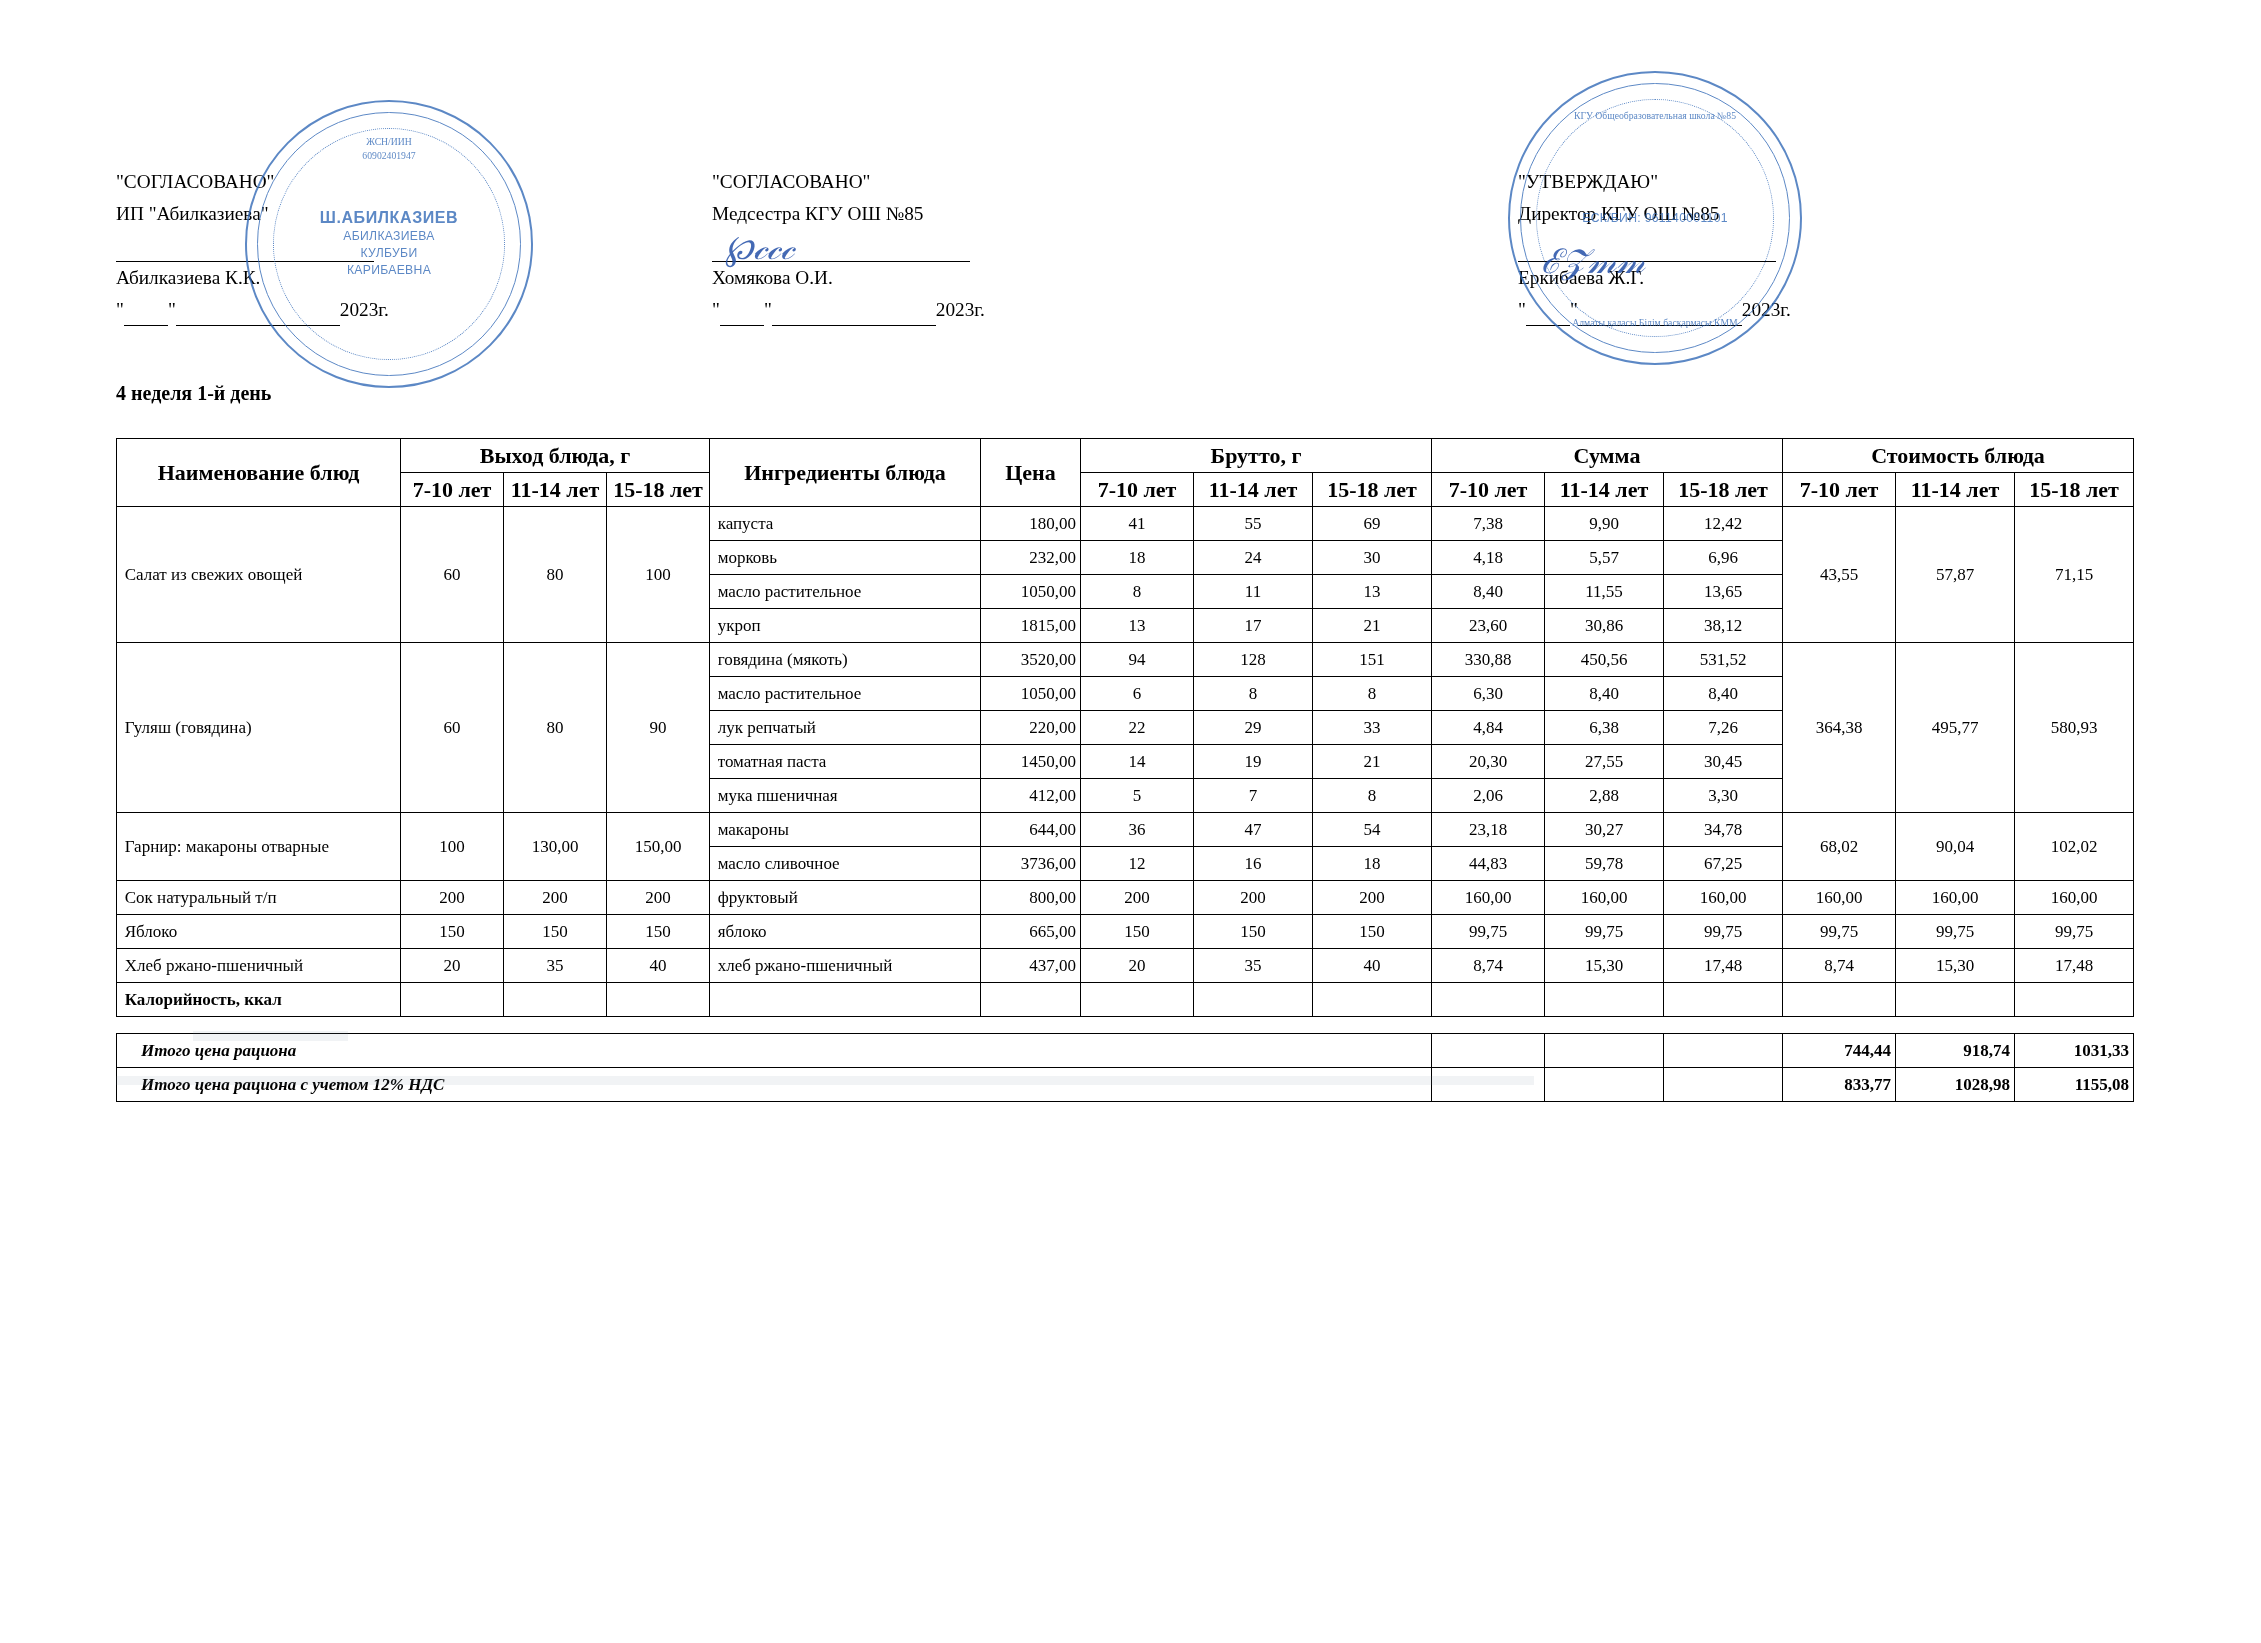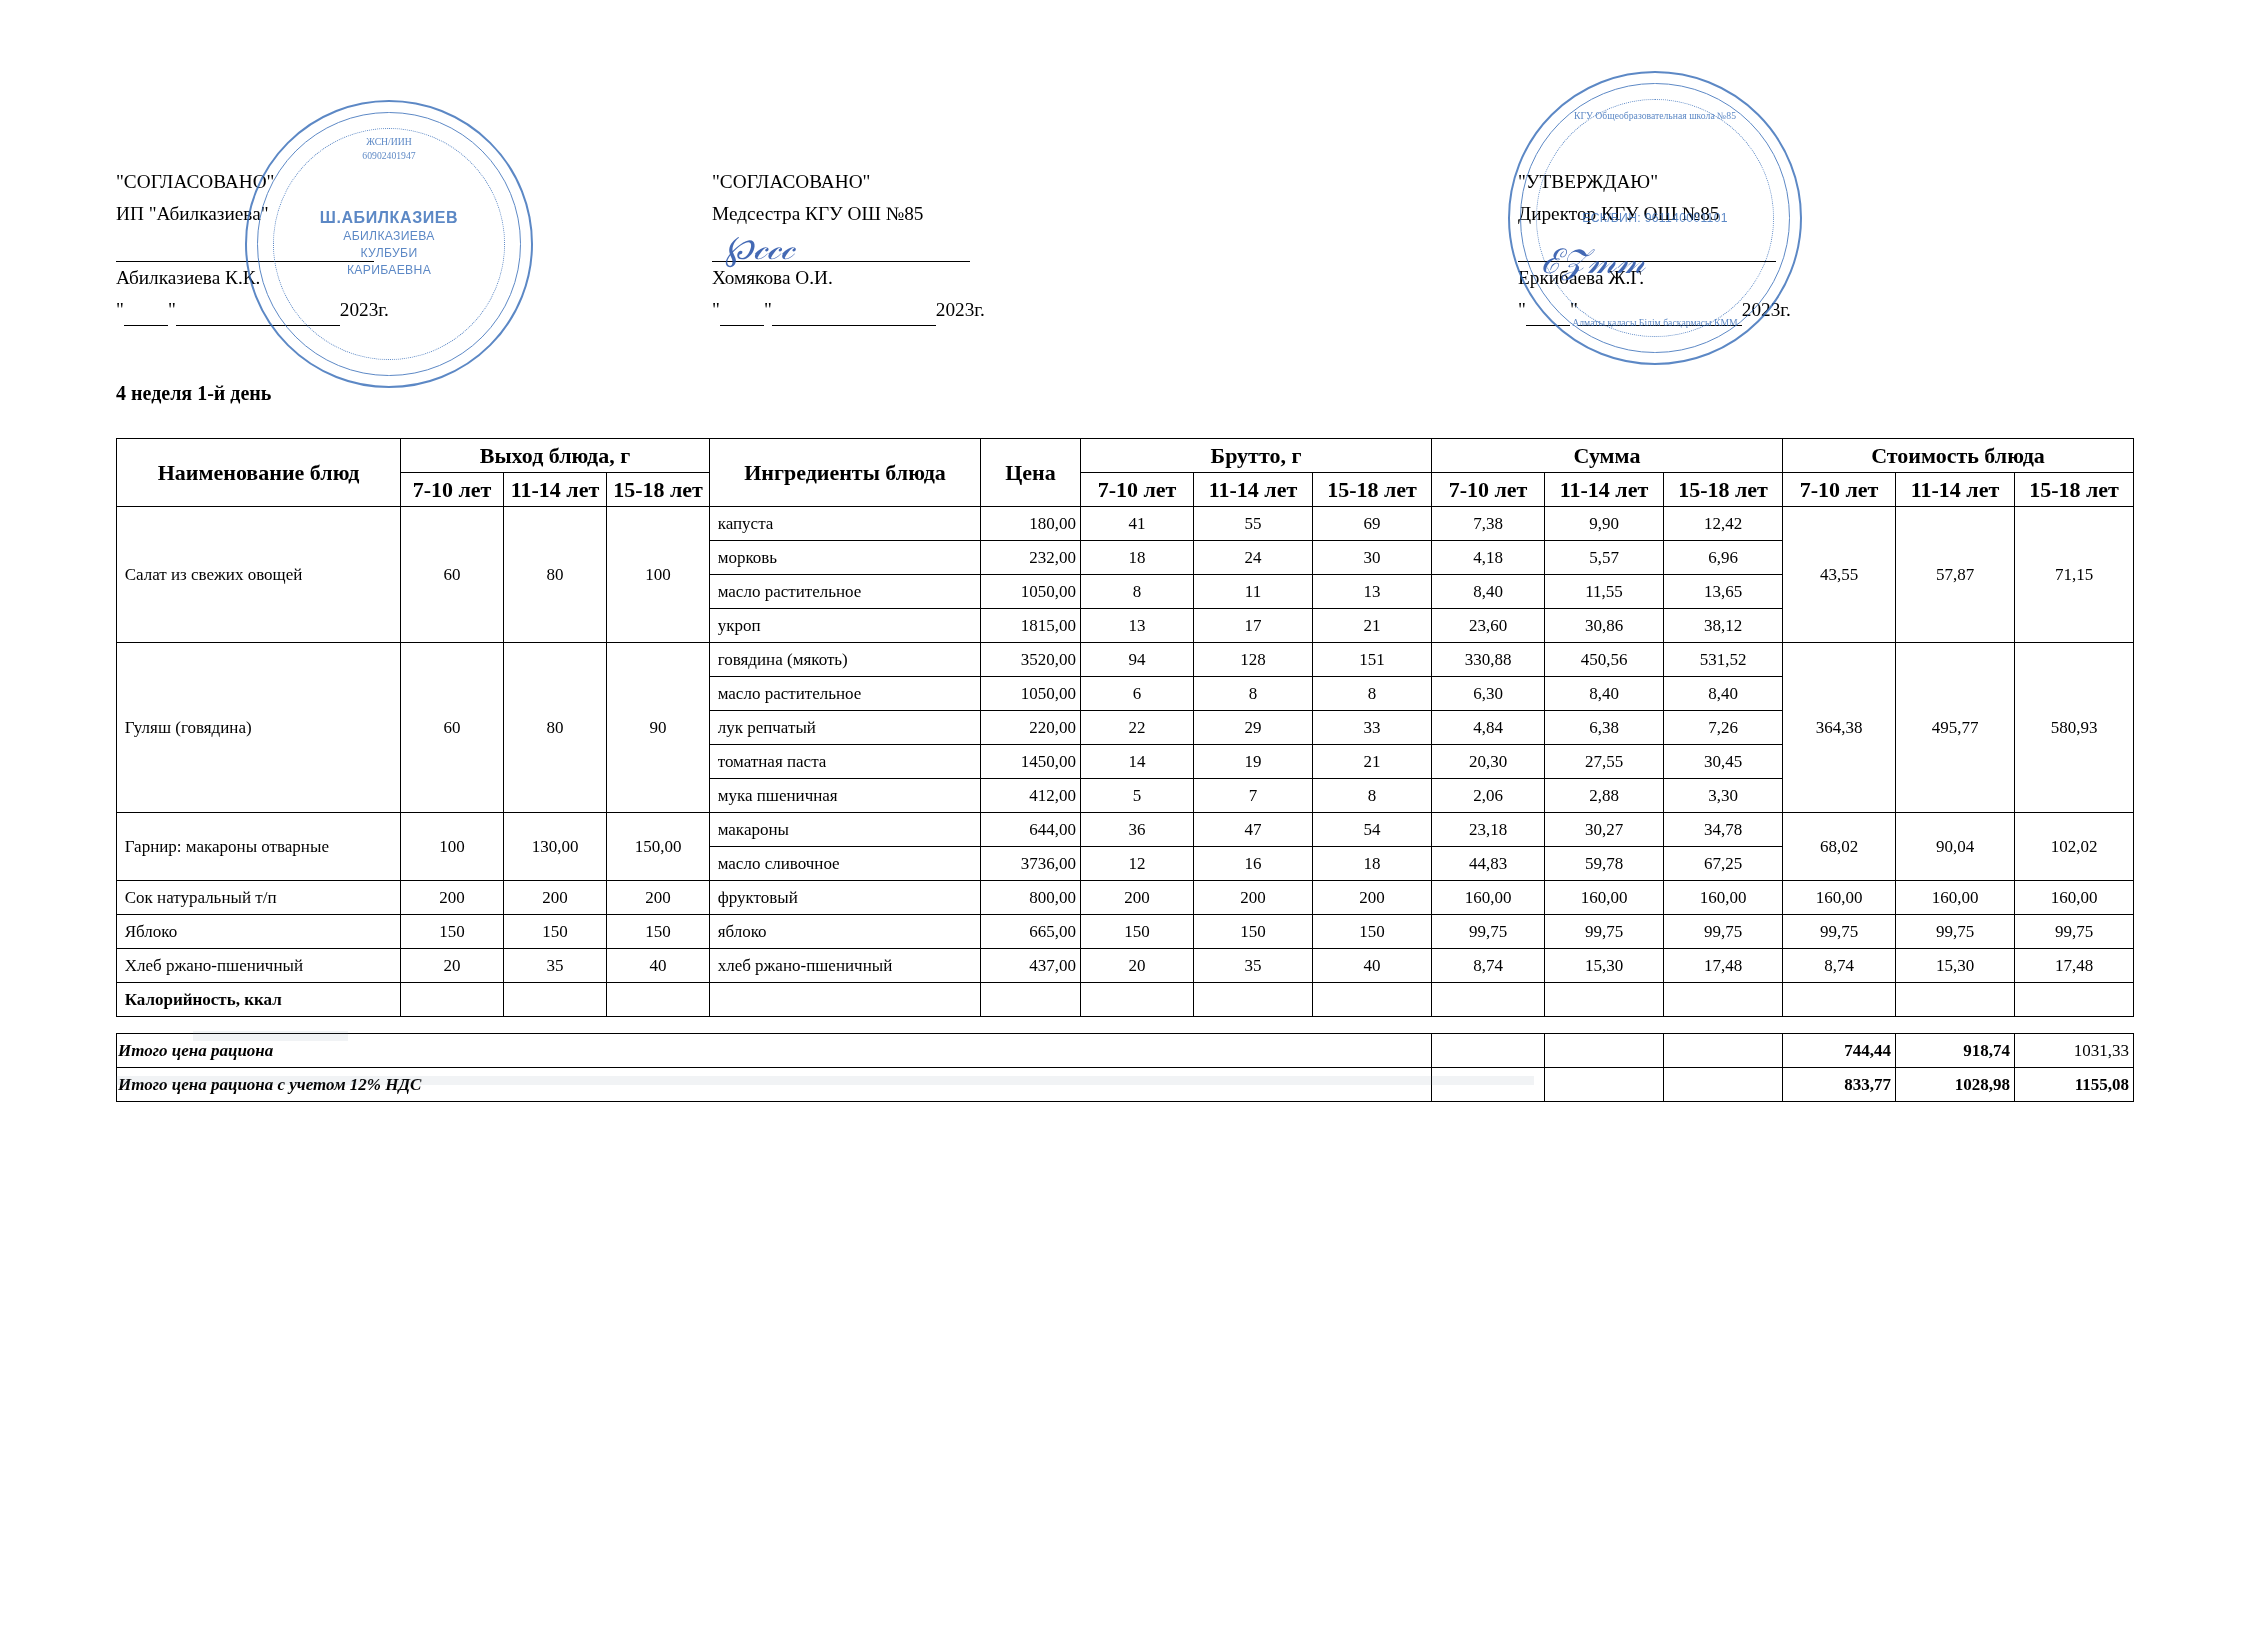--- a/index.html
+++ b/index.html
@@ -156,21 +156,21 @@
   td.num         { text-align: center; }
   td.price       { text-align: right; }
   td.blank       { }
 
   .row-total td {
     font-weight: bold;
     font-style: italic;
     font-size: 17px;
   }
   .row-total td.num { font-style: normal; }
-  td.total-label { text-align: left; padding-left: 1px; }
+  td.total-label { text-align: left; padding-left: 24px; }
   .spacer-row td { border: none; height: 17px; }
 
   .smudge {
     position: absolute;
     background: rgba(120,140,160,.10);
     pointer-events: none;
   }
 </style>
 </head>
 <body>
@@ -481,21 +481,21 @@
         <tr class="spacer-row">
           <td colspan="15"></td>
         </tr>
         <tr class="row-total">
           <td class="total-label" colspan="9">Итого цена рациона</td>
           <td class="blank"></td>
           <td class="blank"></td>
           <td class="blank"></td>
           <td class="num" style="text-align: right; font-weight: bold;">744,44</td>
           <td class="num" style="text-align: right; font-weight: bold;">918,74</td>
-          <td class="num" style="text-align: right; font-weight: normal;">1031,33</td>
+          <td class="num" style="text-align: right; font-weight: bold;">1031,33</td>
         </tr>
         <tr class="row-total">
           <td class="total-label" colspan="9">Итого цена рациона с учетом 12% НДС</td>
           <td class="blank"></td>
           <td class="blank"></td>
           <td class="blank"></td>
           <td class="num" style="text-align: right; font-weight: bold;">833,77</td>
           <td class="num" style="text-align: right; font-weight: bold;">1028,98</td>
           <td class="num" style="text-align: right; font-weight: bold;">1155,08</td>
         </tr>

